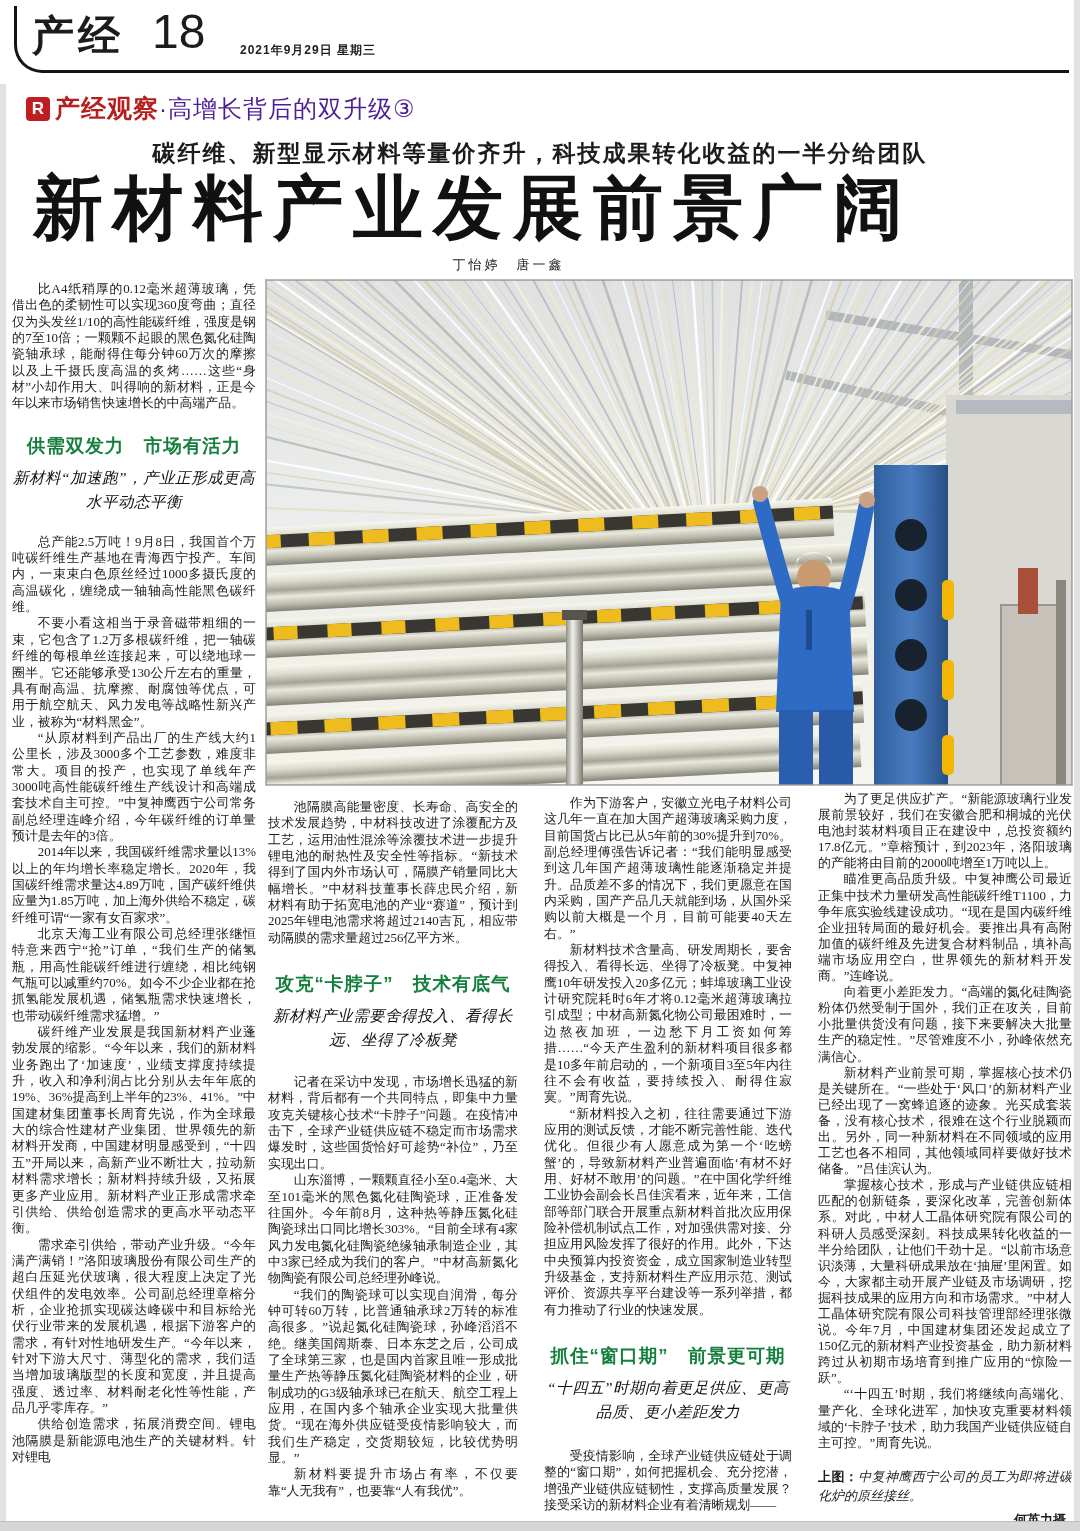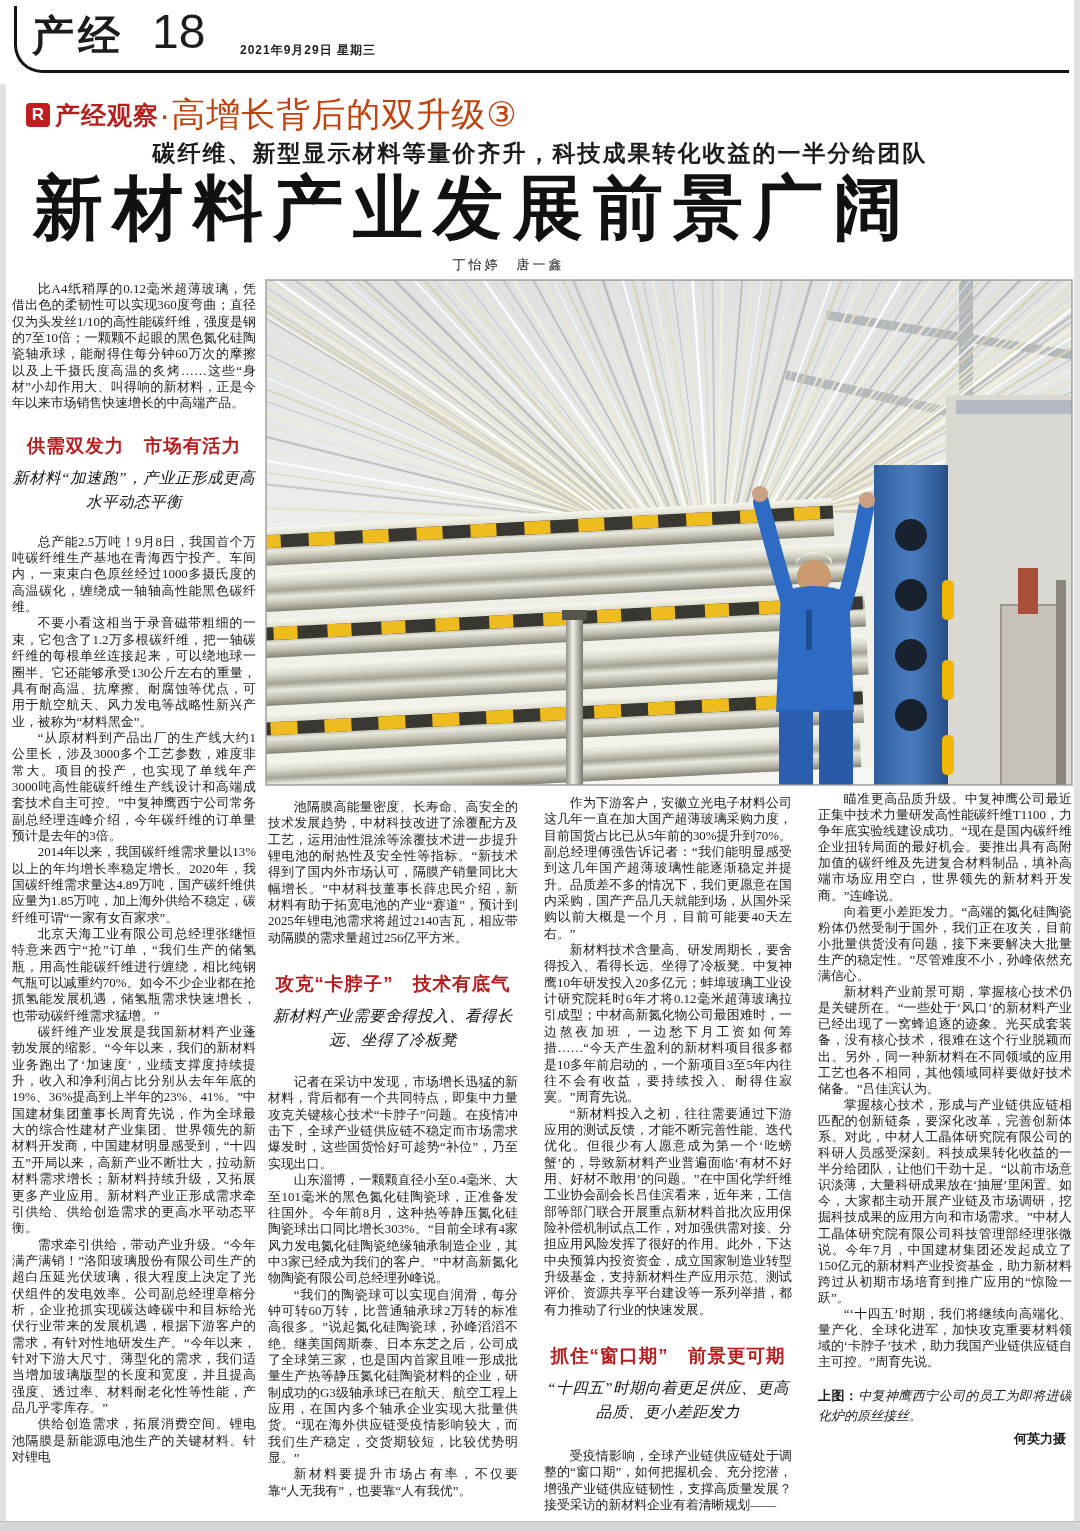--- a/index.html
+++ b/index.html
@@ -14,34 +14,34 @@
   #page-number{position:absolute;left:152px;top:4px;font-family:"Liberation Sans","DejaVu Sans",sans-serif;
            font-weight:500;font-size:48px;}
   #date-line{position:absolute;left:240px;top:42px;font-family:"Liberation Sans","DejaVu Sans",sans-serif;
            font-weight:bold;font-size:12px;letter-spacing:1px;text-align:right;}
   
   #series-tag{position:absolute;left:26px;top:92px;display:flex;align-items:center;
            font-family:"Liberation Sans","DejaVu Sans",sans-serif;}
   #series-logo{width:24px;height:24px;background:#bf1d1f;color:#ffffff;border-radius:4px;
            font-weight:bold;font-size:17px;display:flex;align-items:center;justify-content:center;margin-right:5px;}
   #series-name{color:#b5201f;font-weight:bold;font-size:25px;letter-spacing:1px;}
-  #series-topic{color:#c2410c;font-size:34px;letter-spacing:1px;}
+  #series-topic{color:#4c1d95;font-size:24px;letter-spacing:1px;}
   
   #kicker{position:absolute;left:60px;top:138px;width:960px;text-align:center;
            font-weight:bold;font-size:23px;letter-spacing:2px;}
   #main-headline{position:absolute;left:0;top:162px;width:946px;text-align:center;
            font-weight:900;font-size:70px;letter-spacing:10px;color:#111;
            font-family:"Liberation Serif","DejaVu Serif",serif;}
   #byline{position:absolute;left:0;top:256px;width:1017px;text-align:center;font-size:13px;letter-spacing:3px;}
   
   .col{position:absolute;font-size:12.9px;line-height:16.35px;text-align:justify;overflow:hidden;}
   .par{margin:0;padding:0;text-indent:2em;}
   .sec-block{text-align:center;}
   .sec-title{font-family:"Liberation Sans","DejaVu Sans",sans-serif;font-weight:bold;
-           font-size:18.5px;letter-spacing:1px;color:#b91c1c;line-height:24px;}
+           font-size:18.5px;letter-spacing:1px;color:#15803d;line-height:24px;}
   .sec-sub{font-size:15.5px;font-style:italic;line-height:24px;letter-spacing:0.5px;margin-top:8px;color:#101010;}
   #col1{left:12px;top:281px;width:244px;height:1238px;}
   #col2{left:268px;top:799px;width:250px;height:722px;}
   #col3{left:544px;top:795px;width:248px;height:726px;}
   #col4{left:818px;top:791px;width:254px;height:730px;line-height:16.1px;}
   #sec1-block{margin:22px 0 20px 0;}
   #sec2-block{margin:26px 0 22px 0;}
   #sec3-block{margin:26px 0 24px 0;}
   
   #photo{position:absolute;left:266px;top:280px;width:806px;height:505px;background:#e9eaea;
@@ -335,20 +335,21 @@
     <p class="par">新材料技术含量高、研发周期长，要舍得投入、看得长远、坐得了冷板凳。中复神鹰10年研发投入20多亿元；蚌埠玻璃工业设计研究院耗时6年才将0.12毫米超薄玻璃拉引成型；中材高新氮化物公司最困难时，一边熬夜加班，一边愁下月工资如何筹措……“今天产生盈利的新材料项目很多都是10多年前启动的，一个新项目3至5年内往往不会有收益，要持续投入、耐得住寂寞。”周育先说。</p>
     <p class="par">“新材料投入之初，往往需要通过下游应用的测试反馈，才能不断完善性能、迭代优化。但很少有人愿意成为第一个‘吃螃蟹’的，导致新材料产业普遍面临‘有材不好用、好材不敢用’的问题。”在中国化学纤维工业协会副会长吕佳滨看来，近年来，工信部等部门联合开展重点新材料首批次应用保险补偿机制试点工作，对加强供需对接、分担应用风险发挥了很好的作用。此外，下达中央预算内投资资金，成立国家制造业转型升级基金，支持新材料生产应用示范、测试评价、资源共享平台建设等一系列举措，都有力推动了行业的快速发展。</p>
     <div class="sec-block" id="sec3-block">
       <div class="sec-title">抓住“窗口期”　前景更可期</div>
       <div class="sec-sub">“十四五”时期向着更足供应、更高品质、更小差距发力</div>
     </div>
     <p class="par">受疫情影响，全球产业链供应链处于调整的“窗口期”，如何把握机会、充分挖潜，增强产业链供应链韧性，支撑高质量发展？接受采访的新材料企业有着清晰规划——</p>
   </div>
 
   <div class="col" id="col4">
+    <p class="par">为了更足供应扩产。“新能源玻璃行业发展前景较好，我们在安徽合肥和桐城的光伏电池封装材料项目正在建设中，总投资额约17.8亿元。”章榕预计，到2023年，洛阳玻璃的产能将由目前的2000吨增至1万吨以上。</p>
     <p class="par">瞄准更高品质升级。中复神鹰公司最近正集中技术力量研发高性能碳纤维T1100，力争年底实验线建设成功。“现在是国内碳纤维企业扭转局面的最好机会。要推出具有高附加值的碳纤维及先进复合材料制品，填补高端市场应用空白，世界领先的新材料开发商。”连峰说。</p>
     <p class="par">向着更小差距发力。“高端的氮化硅陶瓷粉体仍然受制于国外，我们正在攻关，目前小批量供货没有问题，接下来要解决大批量生产的稳定性。”尽管难度不小，孙峰依然充满信心。</p>
     <p class="par">新材料产业前景可期，掌握核心技术仍是关键所在。“一些处于‘风口’的新材料产业已经出现了一窝蜂追逐的迹象。光买成套装备，没有核心技术，很难在这个行业脱颖而出。另外，同一种新材料在不同领域的应用工艺也各不相同，其他领域同样要做好技术储备。”吕佳滨认为。</p>
     <p class="par">掌握核心技术，形成与产业链供应链相匹配的创新链条，要深化改革，完善创新体系。对此，中材人工晶体研究院有限公司的科研人员感受深刻。科技成果转化收益的一半分给团队，让他们干劲十足。“以前市场意识淡薄，大量科研成果放在‘抽屉’里闲置。如今，大家都主动开展产业链及市场调研，挖掘科技成果的应用方向和市场需求。”中材人工晶体研究院有限公司科技管理部经理张微说。今年7月，中国建材集团还发起成立了150亿元的新材料产业投资基金，助力新材料跨过从初期市场培育到推广应用的“惊险一跃”。</p>
     <p class="par">“‘十四五’时期，我们将继续向高端化、量产化、全球化进军，加快攻克重要材料领域的‘卡脖子’技术，助力我国产业链供应链自主可控。”周育先说。</p>
     <div id="caption-block">
       <span id="caption-label">上图：</span><span>中复神鹰西宁公司的员工为即将进碳化炉的原丝接丝。</span>
       <div id="photo-credit">何英力摄</div>
     </div>
   </div>

